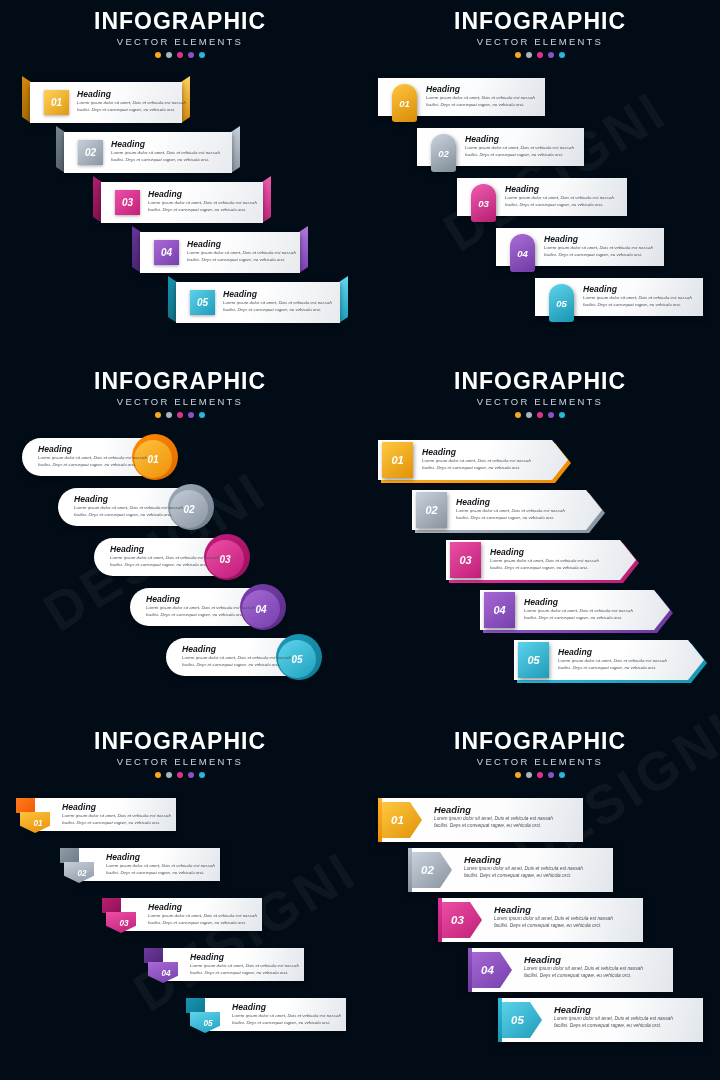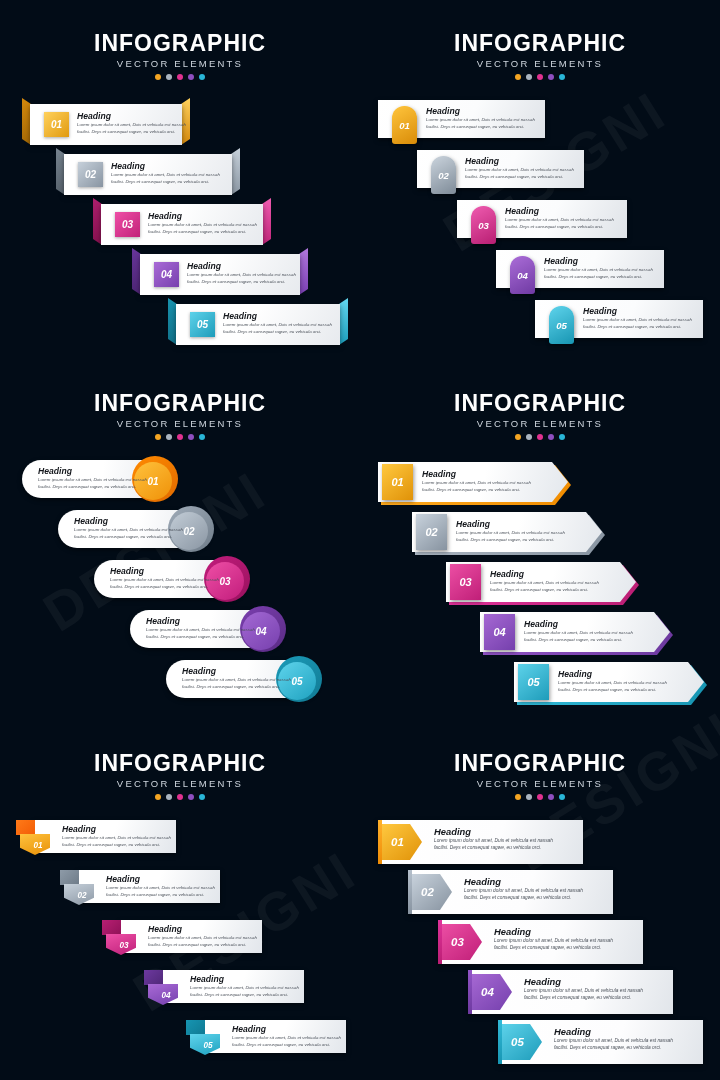--- a/index.html
+++ b/index.html
@@ -6,21 +6,21 @@
   body {
     width:720px; height:1080px;
     background:#020c17;
     font-family:"Liberation Sans", sans-serif;
     overflow:hidden;
   }
   .sheet { position:relative; width:720px; height:1080px; }
 
   
   .panel {
-    position:absolute; width:360px; height:360px; overflow:hidden;margin-top:22px;
+    position:absolute; width:360px; height:360px; overflow:hidden;
   }
   .p0{left:0;top:0}    .p1{left:360px;top:0}
   .p2{left:0;top:360px}.p3{left:360px;top:360px}
   .p4{left:0;top:720px}.p5{left:360px;top:720px}
 
   
   .hdr { position:absolute; top:8px; left:0; width:360px; text-align:center; }
   .hdr .title {
     font-size:23px; font-weight:bold; color:#ffffff;
     letter-spacing:1.0px; line-height:26px;

